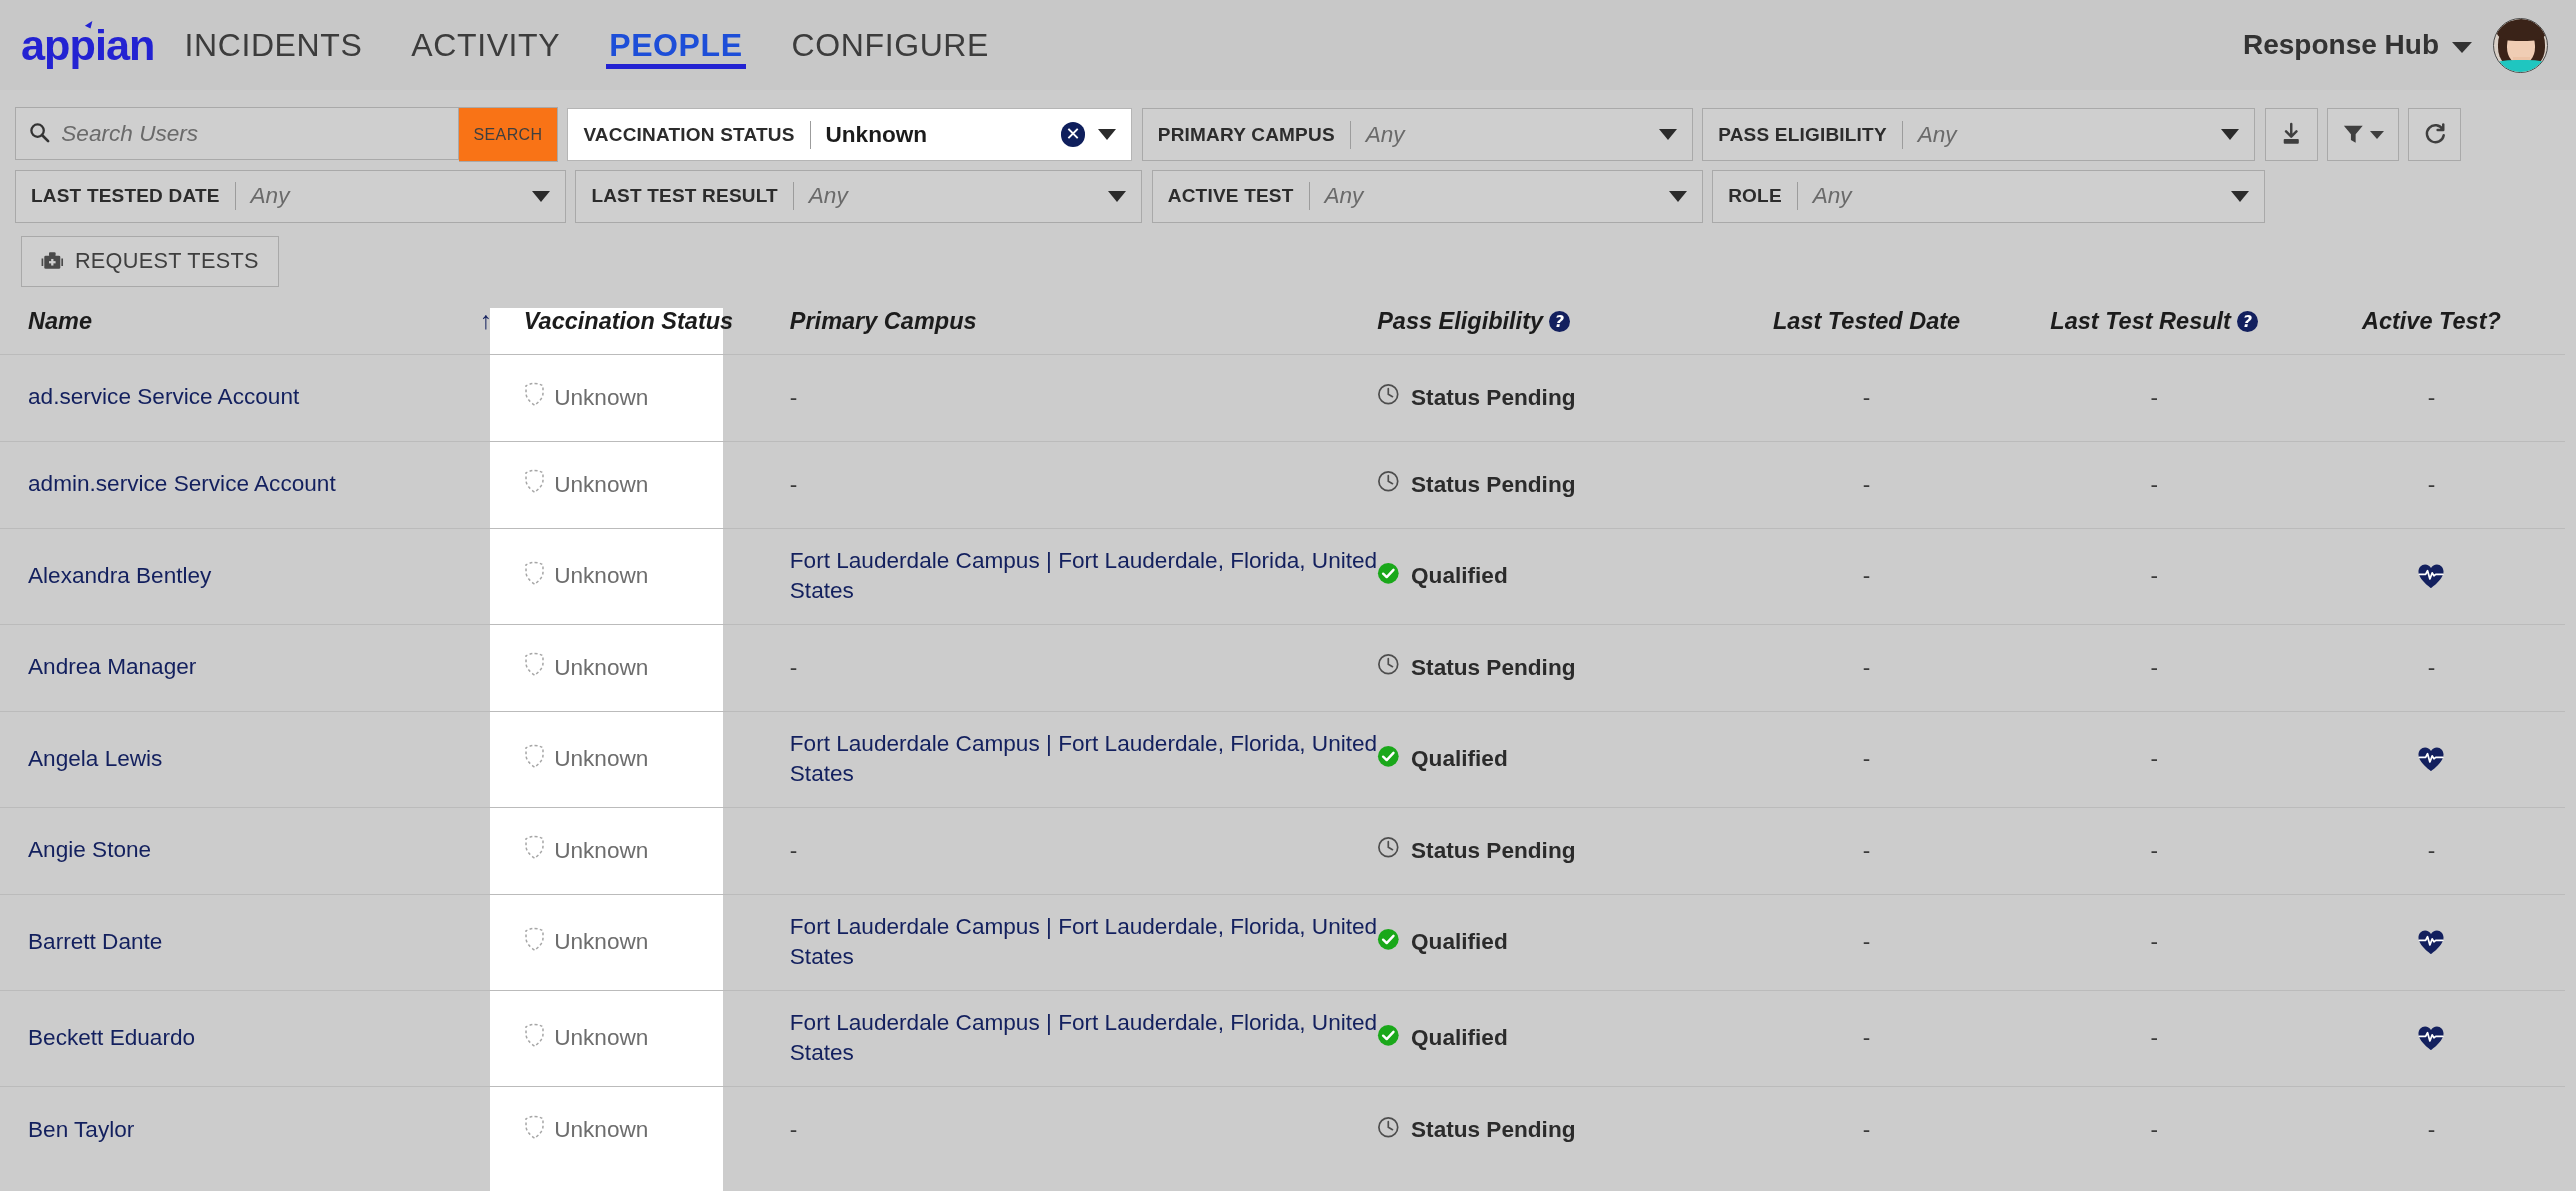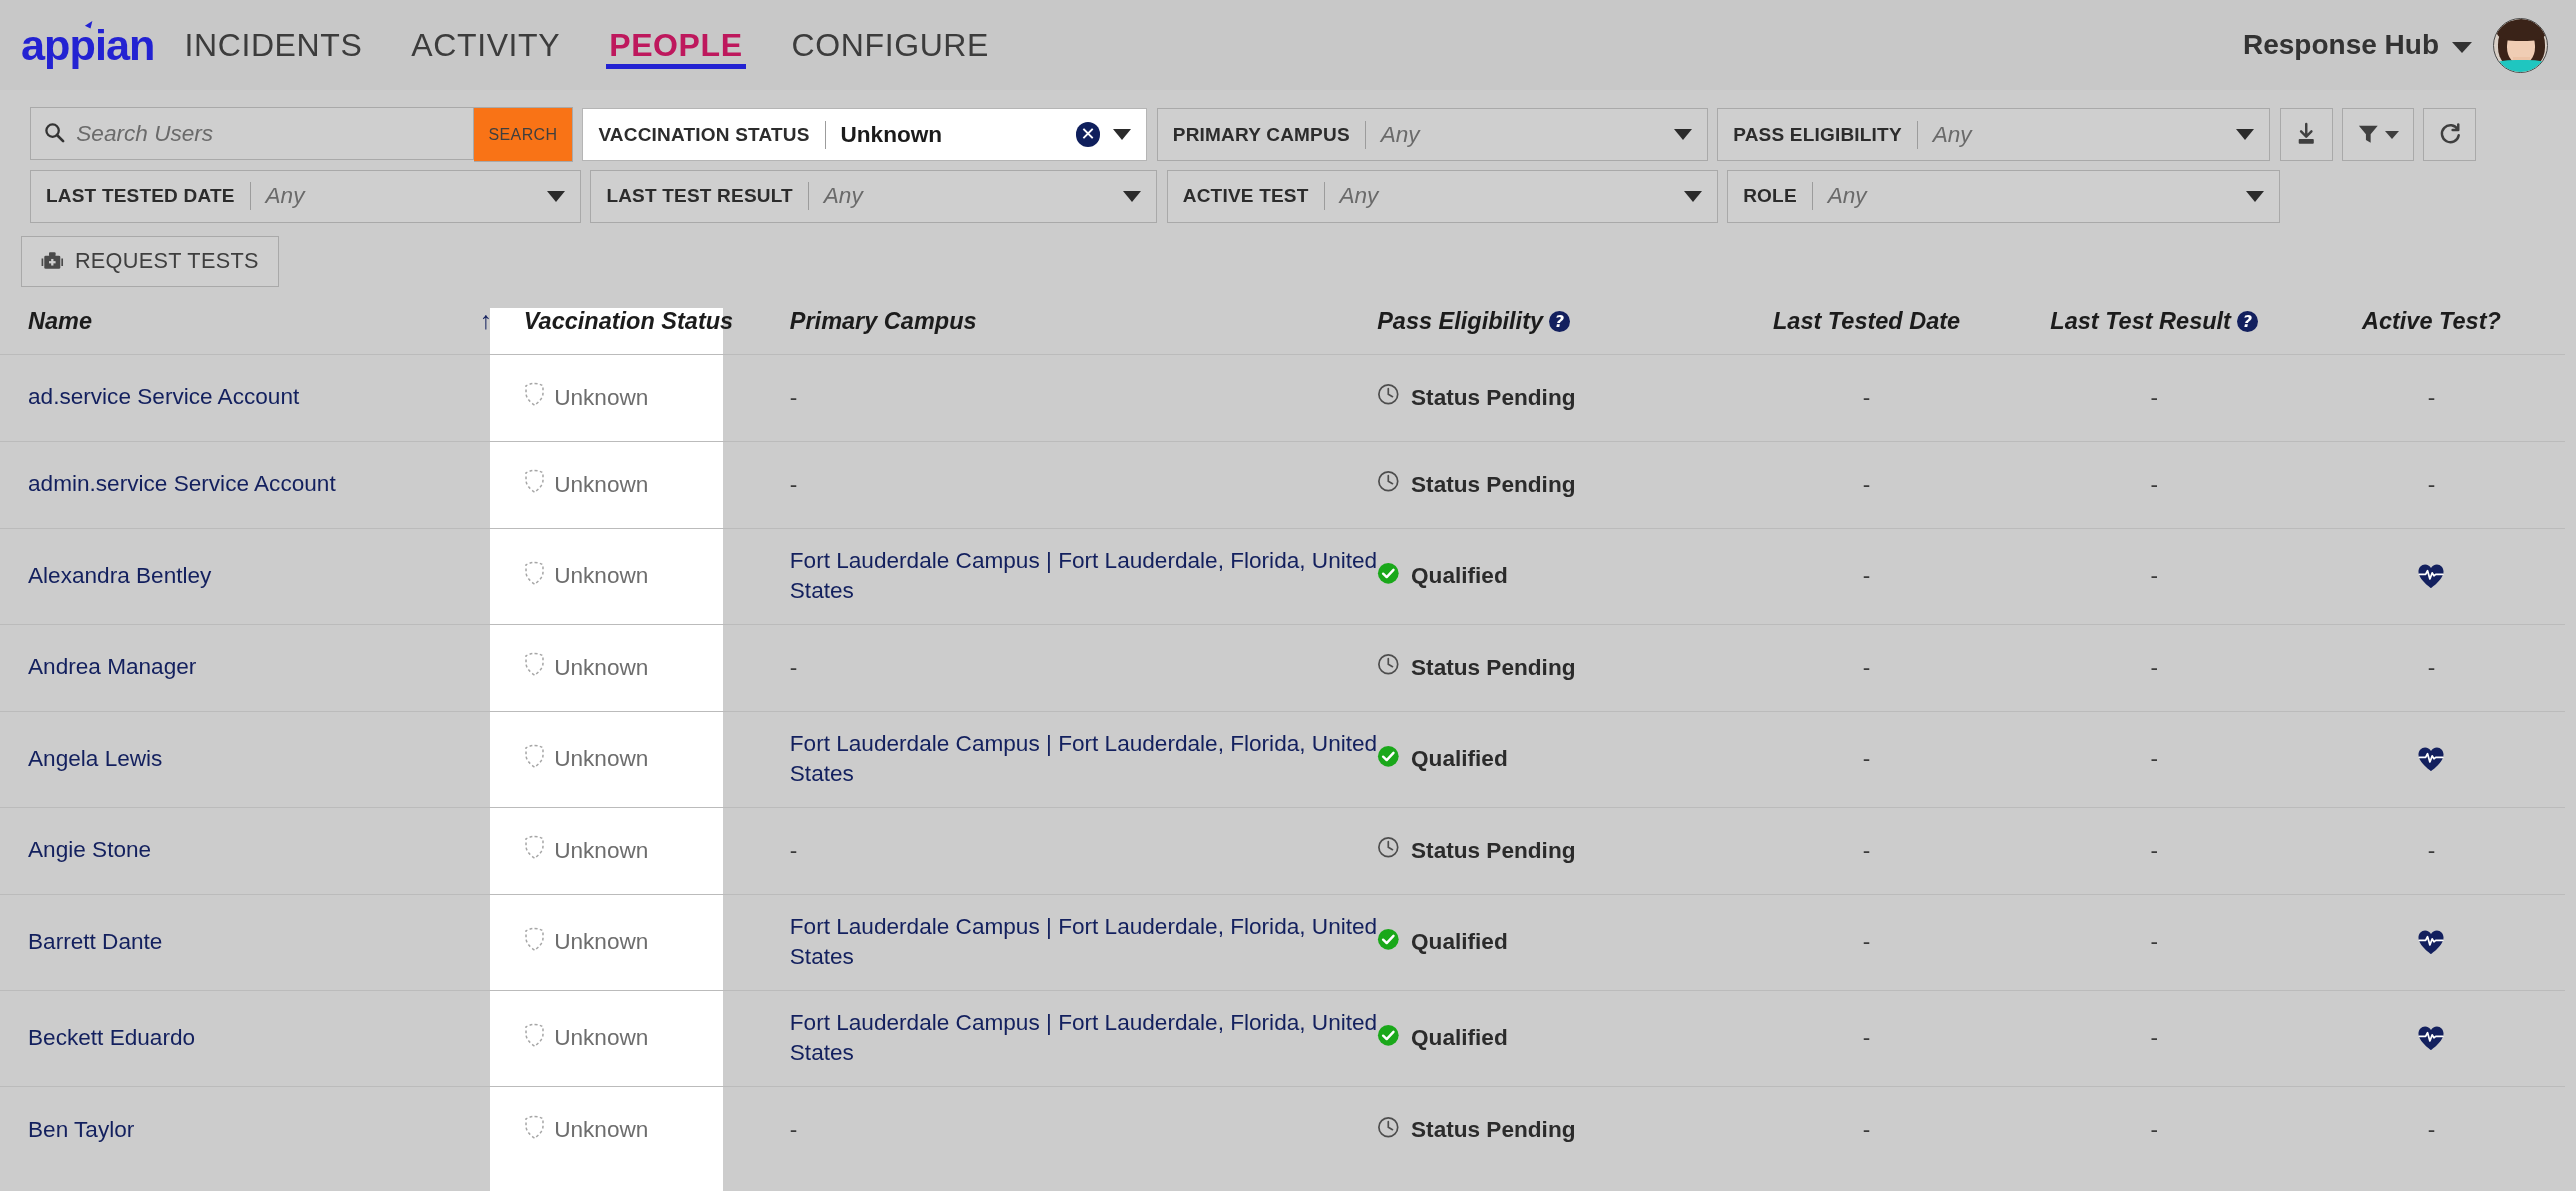--- a/index.html
+++ b/index.html
@@ -29,21 +29,21 @@
     font-size: 32px;
     letter-spacing: 0.6px;
     color: #3c3c3c;
     padding: 0 24.5px;
     height: 90px;
     line-height: 90px;
     cursor: pointer;
     white-space: nowrap;
   }
   .navlink.active {
-    color: #be185d;
+    color: #1d4ed8;
     font-weight: bold;
     position: relative;
   }
   .navlink.active::after {
     content: "";
     position: absolute;
     left: 21px; right: 21px;
     bottom: 21px;
     height: 4.7px;
     background: #2322d2;
@@ -112,21 +112,21 @@
   }
 
   
   .toolbar {
     padding: 17px 0 0 0;
     background: #cccccc;
   }
   .filter-row {
     display: flex;
     align-items: center;
-    padding: 0 30px;
+    padding: 0 15px;
     margin-bottom: 7.5px;
     gap: 9.4px;
   }
   .search-wrap { display: flex; }
   .search-box {
     width: 444px; height: 53px;
     border: 0.9px solid #a9a9a9;
     background: #cfcfcf;
     display: flex; align-items: center;
     padding: 0 13px;

